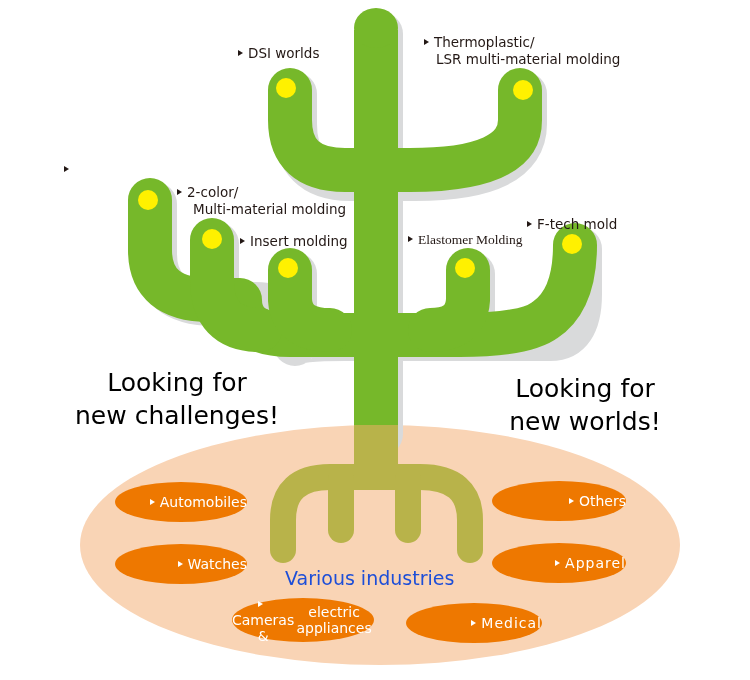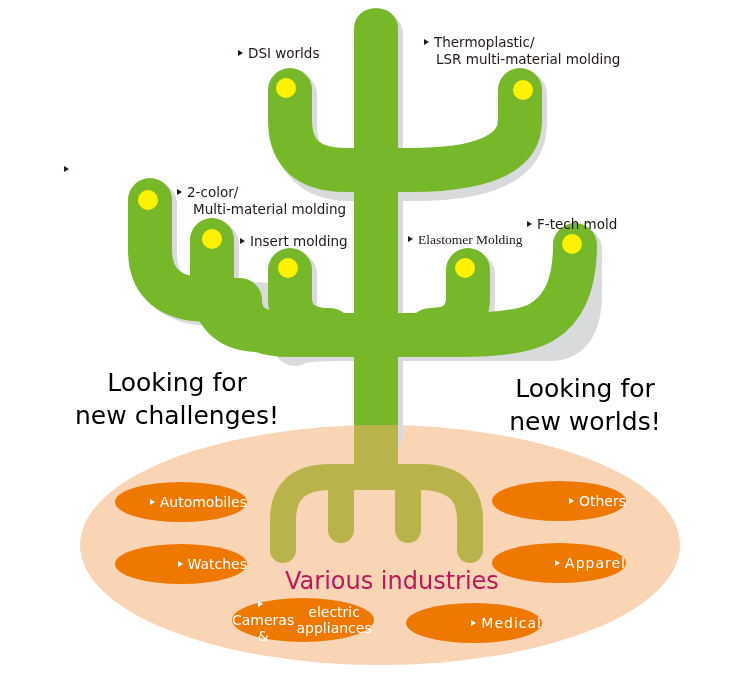--- a/index.html
+++ b/index.html
@@ -4,21 +4,21 @@
 <style>
   html, body { margin: 0; padding: 0; background: #ffffff; }
   body { width: 750px; height: 680px; position: relative; overflow: hidden;
          font-family: "DejaVu Sans", "Liberation Sans", sans-serif; }
   svg#scene { position: absolute; left: 0; top: 0; }
   .lbl { position: absolute; font-size: 13.5px; color: #231815; line-height: 17px; white-space: nowrap; }
   .lbl .tri { display: inline-block; width: 0; height: 0; border-top: 3.5px solid transparent; border-bottom: 3.5px solid transparent; border-left: 5px solid #231815; margin-right: 5px; vertical-align: 2px; }
   .big { position: absolute; font-size: 25px; color: #000000; line-height: 33px; text-align: center; white-space: nowrap; }
   .pill { position: absolute; background: #ee7800; border-radius: 50%; color: #fff; display: flex; align-items: center; justify-content: flex-end; text-align: center; font-size: 14px; line-height: 16px; }
   .pill .tri { display: inline-block; width: 0; height: 0; border-top: 3.5px solid transparent; border-bottom: 3.5px solid transparent; border-left: 5px solid #fff; margin-right: 5px; vertical-align: 2px; }
-  .center-label { position: absolute; font-size: 24px; color: #be185d; white-space: nowrap; }
+  .center-label { position: absolute; font-size: 19px; color: #1d4ed8; white-space: nowrap; }
 </style>
 </head>
 <body>
 
 <svg id="scene" width="750" height="680" viewBox="0 0 750 680">
 
   <ellipse cx="380" cy="545" rx="300" ry="120" fill="#f9d4b5"></ellipse>
 
   <g fill="none" stroke="#d9dadb" stroke-width="44" stroke-linecap="round" stroke-linejoin="round" transform="translate(5,4)">
     <path d="M376 30 L376 430"></path>

